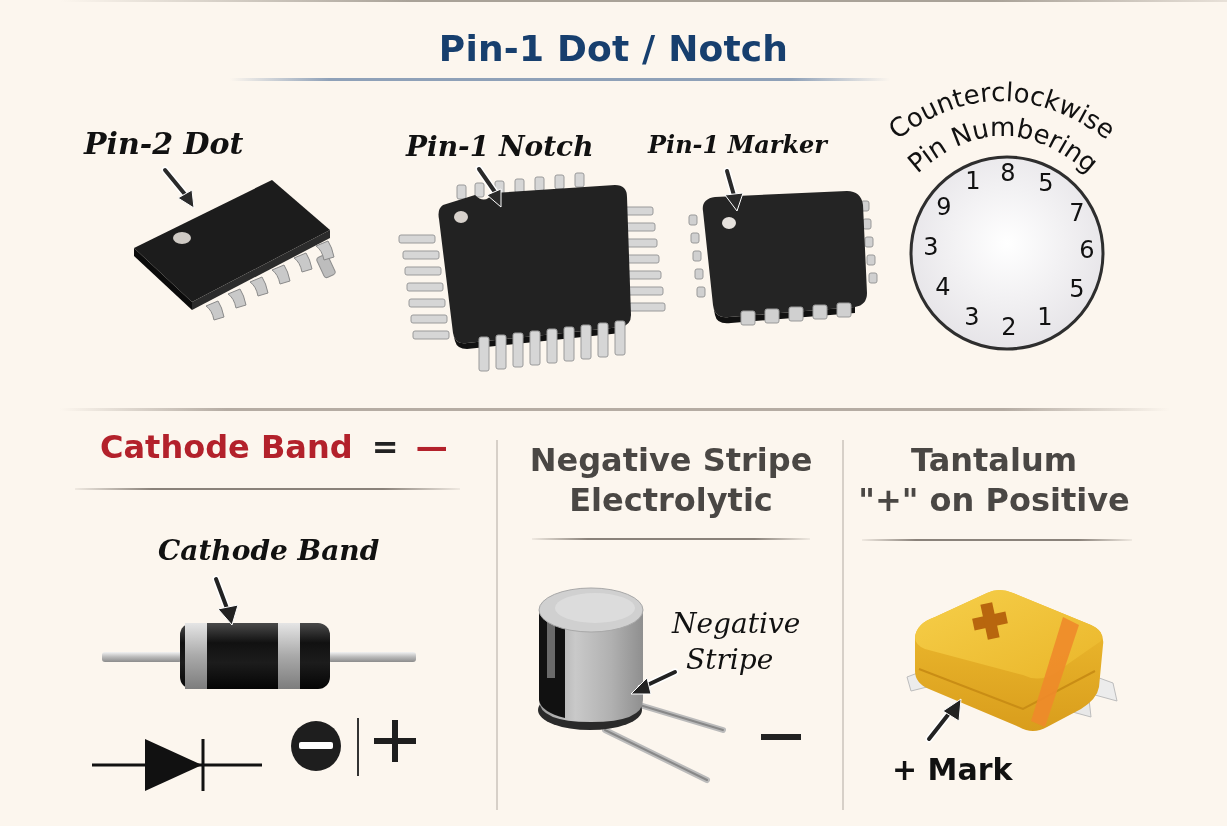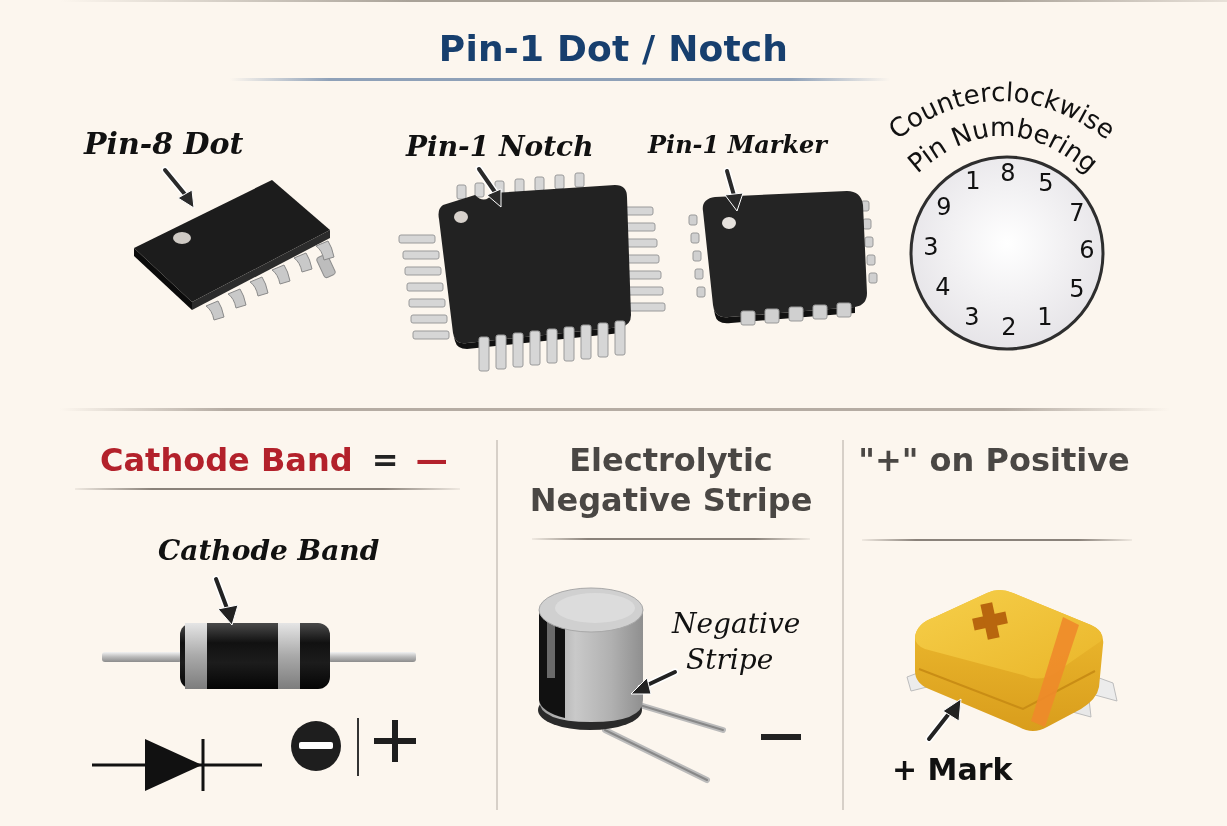--- a/index.html
+++ b/index.html
@@ -39,21 +39,21 @@
   svg { overflow: visible; }
 </style>
 </head>
 <body>
 
 <div class="abs top-rule"></div>
 
 <div class="abs main-title">Pin-1 Dot / Notch</div>
 <div class="abs title-rule"></div>
 
-<div class="abs label-it" style="left:84px; top:126px; font-size:30px;">Pin-8 Dot</div>
+<div class="abs label-it" style="left:84px; top:126px; font-size:30px;">Pin-2 Dot</div>
 <svg class="abs" style="left:120px; top:160px;" width="240" height="170" viewBox="0 0 240 170">
 
   <g>
     <line x1="45" y1="10" x2="68" y2="38" stroke="#fff" stroke-width="7" stroke-linecap="round"></line>
     <line x1="45" y1="10" x2="68" y2="38" stroke="#2a2a2a" stroke-width="4" stroke-linecap="round"></line>
     <polygon points="58,38 74,48 72,30" fill="#2a2a2a" stroke="#fff" stroke-width="1"></polygon>
   </g>
 
   <g fill="#bdbdbd" stroke="#8e8e8e" stroke-width="1">
     <rect x="200" y="95" width="12" height="22" rx="3" transform="rotate(-25 206 106)"></rect>
@@ -195,21 +195,21 @@
     <text x="73" y="210">4</text>
     <text x="61" y="170">3</text>
     <text x="74" y="130">9</text>
   </g>
 </svg>
 
 <div class="abs mid-rule"></div>
 <div class="abs vdiv" style="left:496px; top:440px; height:370px;"></div>
 <div class="abs vdiv" style="left:842px; top:440px; height:370px;"></div>
 
-<div class="abs" style="left:100px; top:441px; font-size:32px; font-weight:bold; white-space:nowrap;">
+<div class="abs" style="left:100px; top:428px; font-size:32px; font-weight:bold; white-space:nowrap;">
   <span style="color:#b3212b;">Cathode Band</span>
   <span style="color:#222; margin:0 6px 0 8px;">=</span>
   <span style="color:#b3212b;">—</span>
 </div>
 <div class="abs sec-rule" style="left:75px; top:488px; width:385px;"></div>
 
 <div class="abs label-it" style="left:158px; top:534px; font-size:28px;">Cathode Band</div>
 <svg class="abs" style="left:100px; top:575px;" width="325" height="120" viewBox="0 0 325 120">
   <defs>
     <linearGradient id="leadGrad" x1="0" y1="0" x2="0" y2="1">
@@ -250,22 +250,22 @@
   <circle cx="26" cy="26" r="25" fill="#1e1e1e"></circle>
   <rect x="9" y="22" width="34" height="7" rx="2" fill="#fff"></rect>
 </svg>
 <div class="abs" style="left:357px; top:718px; width:2px; height:58px; background:#333;"></div>
 <svg class="abs" style="left:374px; top:720px;" width="44" height="44" viewBox="0 0 44 44">
   <rect x="0" y="18" width="42" height="6" fill="#1e1e1e"></rect>
   <rect x="18" y="0" width="6" height="42" fill="#1e1e1e"></rect>
 </svg>
 
 <div class="abs sec-title" style="left:512px; top:440px; width:318px; font-size:32px;">
+  <div>Negative Stripe</div>
   <div>Electrolytic</div>
-  <div>Negative Stripe</div>
 </div>
 <div class="abs sec-rule" style="left:532px; top:538px; width:278px;"></div>
 
 <svg class="abs" style="left:535px; top:580px;" width="200" height="215" viewBox="0 0 200 215">
   <defs>
     <linearGradient id="canGrad" x1="0" y1="0" x2="1" y2="0">
       <stop offset="0%" stop-color="#9a9a9a"></stop>
         <stop offset="35%" stop-color="#c9c9c9"></stop>
         <stop offset="70%" stop-color="#b0b0b0"></stop>
         <stop offset="100%" stop-color="#8f8f8f"></stop>
@@ -287,20 +287,21 @@
     <polygon points="96,114 112,98 116,114" fill="#222" stroke="#fff" stroke-width="1"></polygon>
   </g>
 </svg>
 <div class="abs label-it" style="left:672px; top:606px; font-size:28px; font-weight:normal; line-height:1.3;">
   <div>Negative</div>
   <div style="padding-left:14px;">Stripe</div>
 </div>
 <div class="abs" style="left:761px; top:734px; width:40px; height:6px; background:#222;"></div>
 
 <div class="abs sec-title" style="left:858px; top:440px; width:272px; font-size:32px;">
+  <div>Tantalum</div>
   <div>"+" on Positive</div>
 </div>
 <div class="abs sec-rule" style="left:862px; top:539px; width:270px;"></div>
 
 <svg class="abs" style="left:895px; top:575px;" width="235" height="175" viewBox="0 0 235 175">
   <defs>
     <linearGradient id="tanTop" x1="0" y1="0" x2="1" y2="1">
       <stop offset="0%" stop-color="#f6cf4a"></stop>
         <stop offset="100%" stop-color="#eab62a"></stop>
     </linearGradient>

